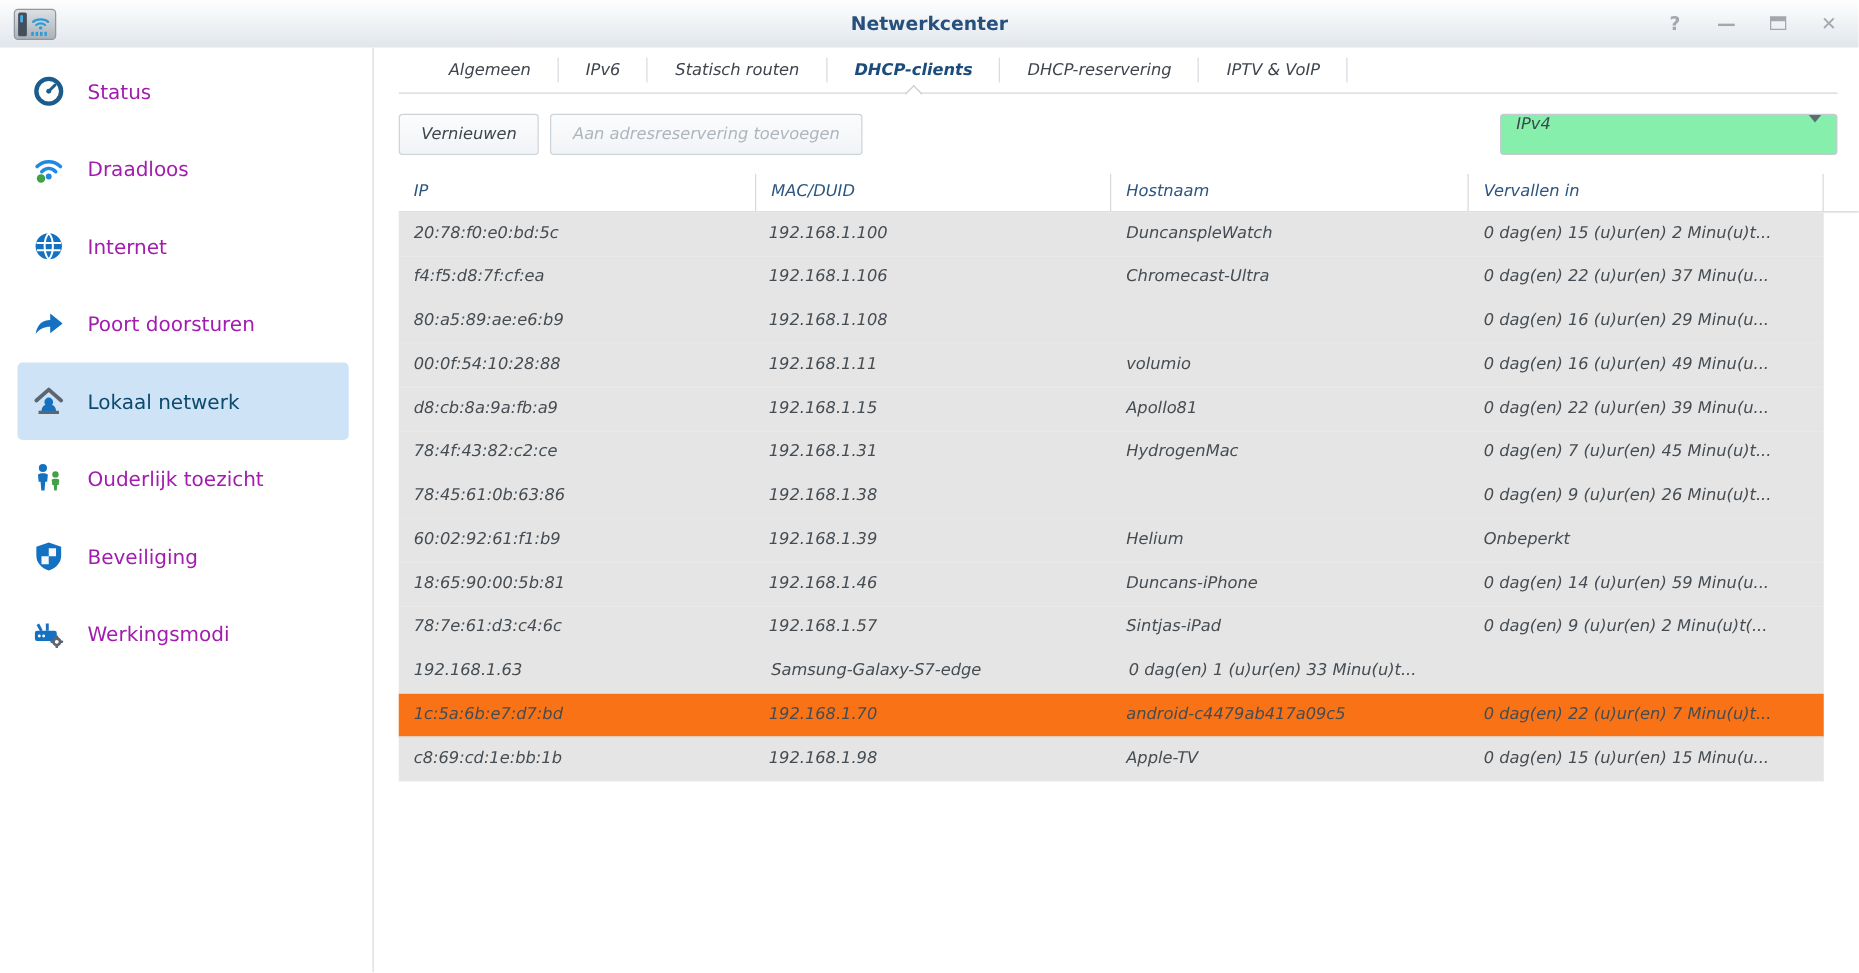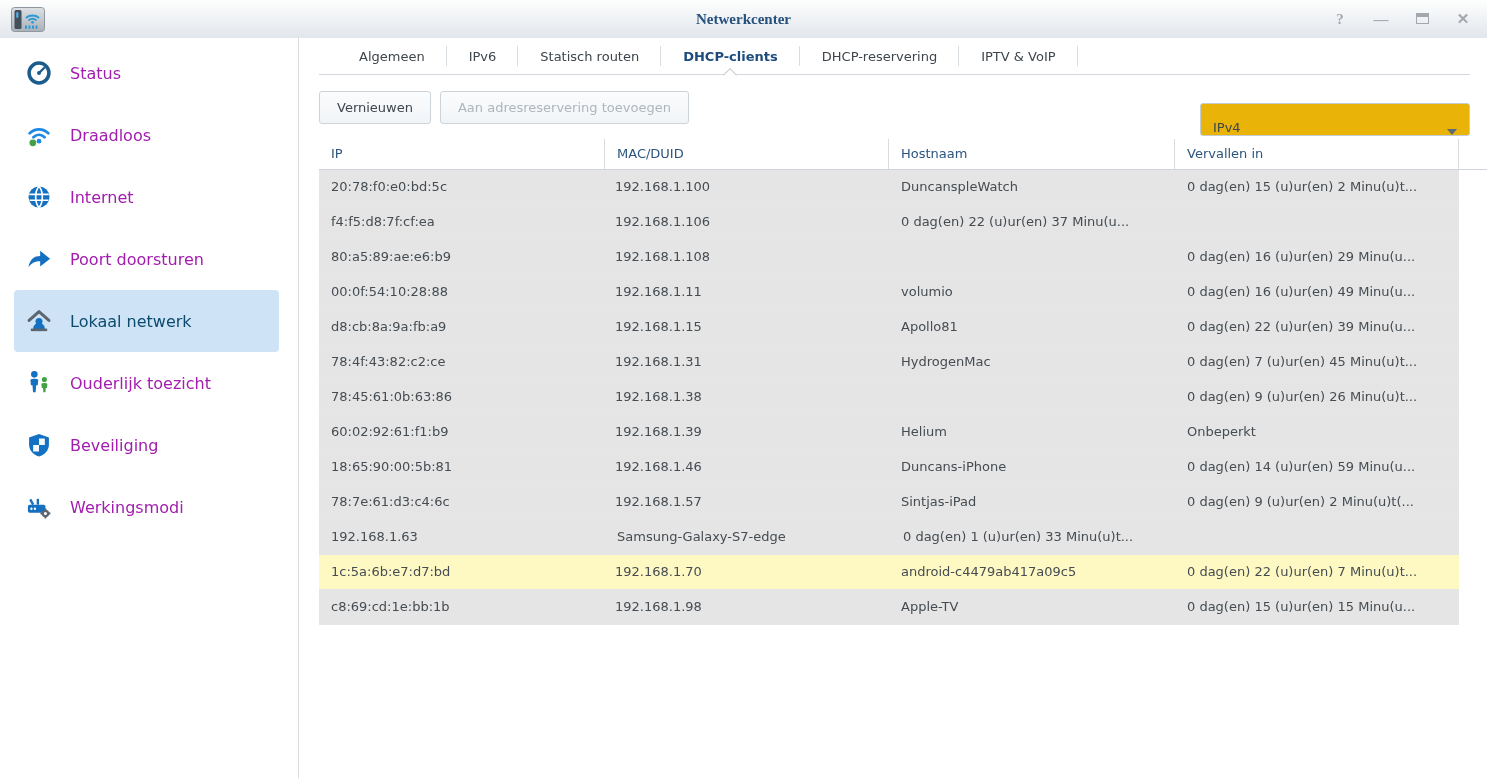--- a/index.html
+++ b/index.html
@@ -5,70 +5,70 @@
   * { margin:0; padding:0; box-sizing:border-box; }
   html,body { width:1487px; height:778px; overflow:hidden; }
   body {
     font-family:"DejaVu Sans","Liberation Sans",sans-serif;
     background:#fff; color:#444; font-size:13px;
   }
   
   .titlebar {
     position:relative; height:38px;
     background:linear-gradient(#fefefe 0%, #eef1f4 55%, #e1e6eb 100%);
-    display:flex; align-items:center;font-family:Liberation Serif, serif;
+    display:flex; align-items:center;
   }
   .app-icon { position:absolute; left:8px; top:3px; width:40px; height:33px; }
   .title { flex:1; text-align:center; font-size:15px; font-weight:bold; color:#27517d; }
   .win-controls { position:absolute; right:16px; top:0; height:38px; display:flex; align-items:center; gap:25px; }
   .win-btn { min-width:16px; text-align:center; font-size:15px; font-weight:bold; color:#a3a8ad; cursor:pointer; line-height:1; }
   .maximize-shape { display:inline-block; width:13px; height:11px; border:1px solid #a3a8ad; border-top:4px solid #a3a8ad; }
   
   .main { display:flex; height:740px; }
   .sidebar { width:299px; flex:none; border-right:1px solid #d9dcdf; padding-top:4px; }
   .sb-item { display:flex; align-items:center; height:62px; margin:0 19px 0 14px; border-radius:4px; padding-left:10px; gap:16px; cursor:pointer; }
   .sb-item.selected { background:#cfe3f6; }
   .sb-icon { width:30px; height:30px; flex:none; display:flex; align-items:center; justify-content:center; }
   .sb-label { font-size:16px; color:#a21caf; white-space:nowrap; }
   .sb-item.selected .sb-label { color:#0c4a6e; }
-  .content { flex:1; min-width:0; position:relative; }
+  .content { flex:1; min-width:0; position:relative;font-style:italic; }
   
   .tab-strip { height:37px; margin:0 17px 0 20px; border-bottom:1px solid #d2d8dd; display:flex; align-items:stretch; padding-left:18px; }
   .tab { position:relative; display:flex; align-items:center; padding:0 22px; font-size:13px; color:#3e454c; cursor:pointer; white-space:nowrap; }
   .tab::after { content:""; position:absolute; right:0; top:8px; bottom:8px; width:1px; background:#d8dde2; }
   .tab-label { color:inherit; }
   .tab.active .tab-label { color:#1c4c7c; font-weight:bold; }
   .tab.active::before {
     content:""; position:absolute; left:50%; bottom:-6px; width:9px; height:9px; background:#fff;
     border-top:1px solid #c6ccd2; border-left:1px solid #c6ccd2;
     transform:translateX(-50%) rotate(45deg); z-index:2;
   }
   
   .toolbar { margin:16px 17px 0 20px; height:33px; display:flex; align-items:center; gap:9px; position:relative; }
   .btn {
     height:33px; padding:0 17px; display:flex; align-items:center; cursor:pointer;
     background:linear-gradient(#fbfcfd,#f1f4f7); border:1px solid #ccd4da; border-radius:3px;
     font-size:13px; color:#3e454c; font-family:inherit; white-space:nowrap;
   }
   .btn.disabled { color:#aeb6bd; cursor:default; }
   .select {
-    position:absolute; right:0; top:12px; width:270px; height:33px; cursor:pointer;
-    border:1px solid #c3cbd3; border-radius:3px; background:#eab308;
-    display:flex; align-items:flex-end; justify-content:space-between; padding:0 12px;
+    position:absolute; right:0; top:0; width:270px; height:33px; cursor:pointer;
+    border:1px solid #c3cbd3; border-radius:3px; background:#86efac;
+    display:flex; align-items:flex-start; justify-content:space-between; padding:0 12px;
     font-size:13px; color:#3e454c;
   }
   .caret { width:0; height:0; border-left:5px solid transparent; border-right:5px solid transparent; border-top:6px solid #5f6a73; }
   
   .table { margin:15px 0 0 20px; }
   .thead { display:flex; height:31px; border-bottom:1px solid #cfd5da; }
   .th { padding-left:12px; font-size:13px; color:#2c557f; line-height:30px; border-right:1px solid #d6dbdf; white-space:nowrap; overflow:hidden; cursor:pointer; }
   .th.spacer { width:26px; order:99; border-right:none; cursor:default; }
   .c0 { width:284px; } .c1 { width:286px; } .c2 { width:286px; } .c3 { width:284px; }
   .tr { display:flex; width:1140px; height:35px; border-bottom:1px solid #e4e7ea; cursor:pointer; background:#e5e5e5; }
-  .tr.highlighted { background:#fef9c3; }
+  .tr.highlighted { background:#f97316; }
   .td { padding-left:12px; font-size:13px; color:#454c52; line-height:34px; white-space:nowrap; overflow:hidden; }
 </style>
 </head>
 <body>
 
 <div class="titlebar">
   <svg class="app-icon" viewBox="0 0 40 33">
     <defs>
       <linearGradient id="routerbody" x1="0" y1="0" x2="0" y2="1">
         <stop offset="0" stop-color="#dde1e5"></stop>
@@ -233,20 +233,21 @@
       <div class="tbody">
           <div class="tr">
     <div class="td c0">20:78:f0:e0:bd:5c</div>
     <div class="td c1">192.168.1.100</div>
     <div class="td c2">DuncanspleWatch</div>
     <div class="td c3">0 dag(en) 15 (u)ur(en) 2 Minu(u)t...</div>
   </div>
           <div class="tr">
     <div class="td c0">f4:f5:d8:7f:cf:ea</div>
     <div class="td c1">192.168.1.106</div>
+    <div class="td c2">Chromecast-Ultra</div>
     <div class="td c3">0 dag(en) 22 (u)ur(en) 37 Minu(u...</div>
   </div>
           <div class="tr">
     <div class="td c0">80:a5:89:ae:e6:b9</div>
     <div class="td c1">192.168.1.108</div>
     <div class="td c2"></div>
     <div class="td c3">0 dag(en) 16 (u)ur(en) 29 Minu(u...</div>
   </div>
           <div class="tr">
     <div class="td c0">00:0f:54:10:28:88</div>

